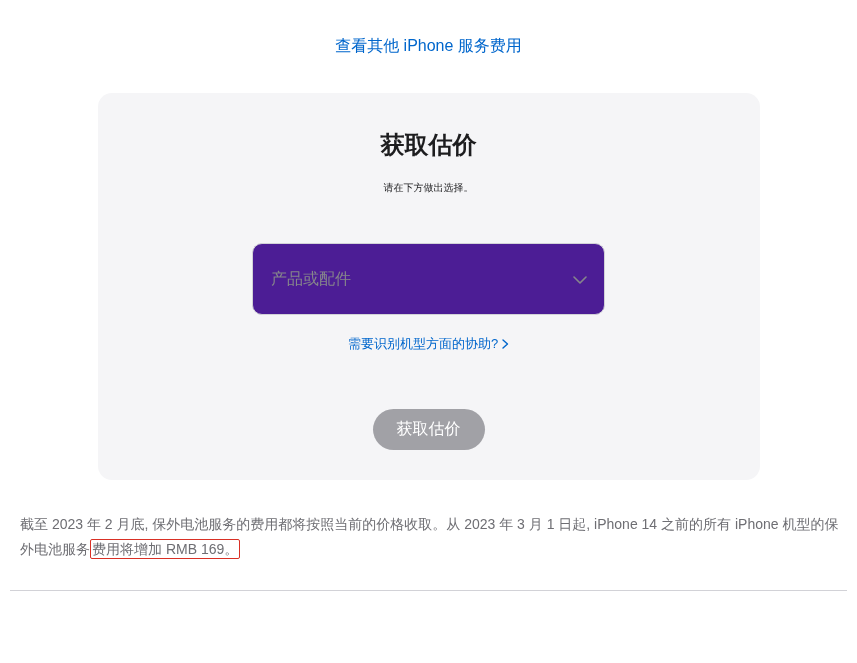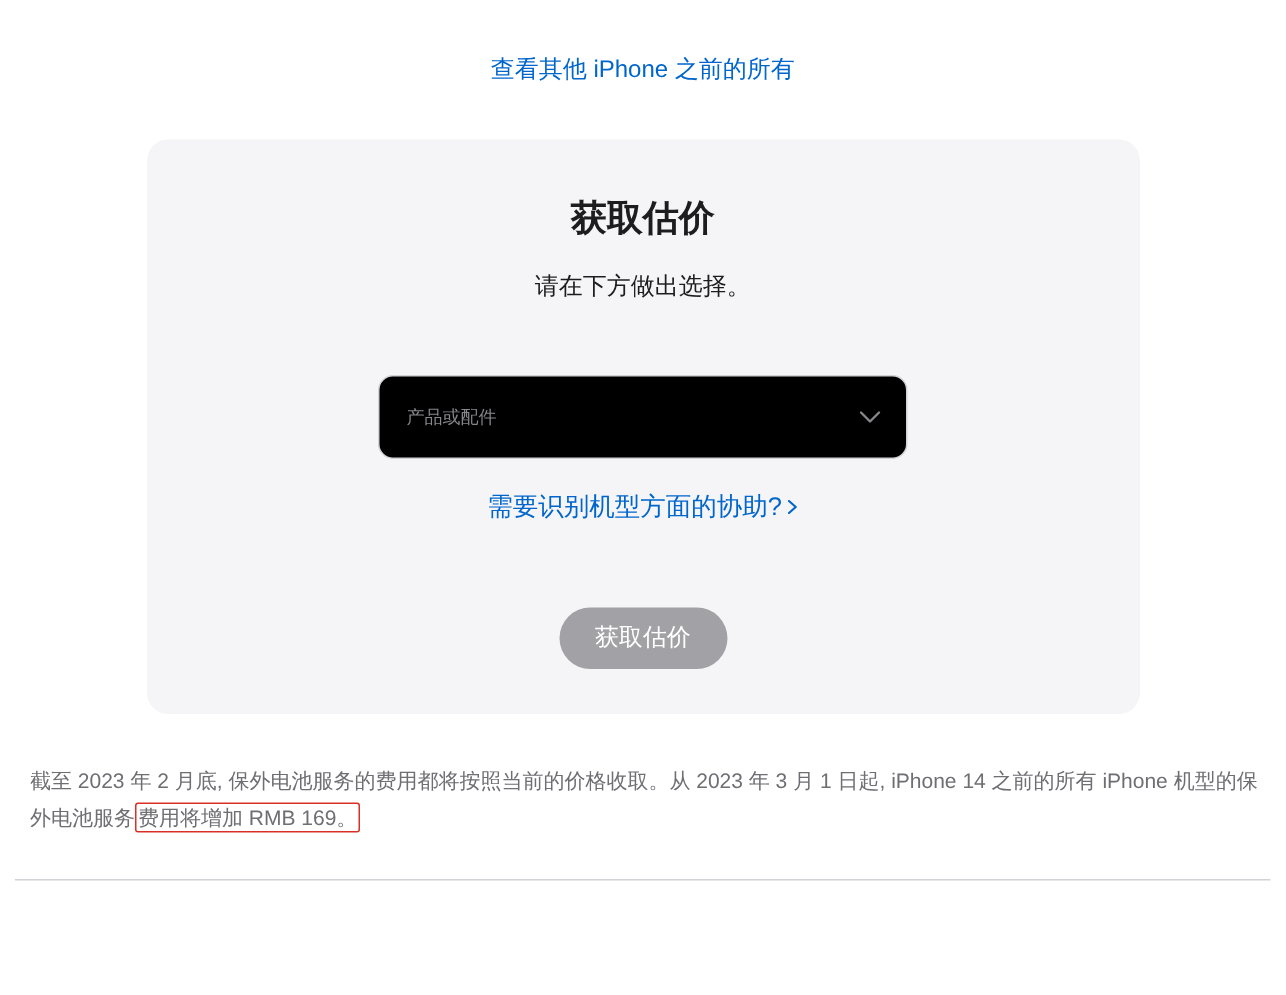--- a/index.html
+++ b/index.html
@@ -32,56 +32,56 @@
       flex-direction: column;
       align-items: center;
     }
     .card-title {
       font-size: 24px;
       font-weight: 600;
       color: #1d1d1f;
       margin-bottom: 20px;
     }
     .card-subtitle {
-      font-size: 16px;
+      font-size: 10px;
       color: #1d1d1f;
       margin-bottom: 48px;
       font-family: Liberation Serif, serif;
     }
     .select-wrapper {
       position: relative;
       width: 353px;
       margin-bottom: 26px;
     }
     .select-box {
       width: 100%;
-      height: 56px;
-      background: #000000;
+      height: 72px;
+      background: #4c1d95;
       border: 1px solid #d2d2d7;
       border-radius: 10px;
       padding: 0 44px 0 18px;
-      font-size: 12px;
+      font-size: 16px;
       color: #86868b;
       appearance: none;
       -webkit-appearance: none;
       cursor: pointer;
       display: flex;
       align-items: center;
     }
     .chevron {
       position: absolute;
       right: 18px;
       top: 50%;
       transform: translateY(-50%);
       pointer-events: none;
       color: #86868b;
     }
     .help-link {
       color: #0066cc;
-      font-size: 17px;
+      font-size: 13px;
       text-decoration: none;
       display: inline-flex;
       align-items: center;
       gap: 4px;
       margin-top: -6px;
       margin-bottom: 56px;
       cursor: pointer;
       text-align: right;
     }
     .help-link svg {
@@ -126,21 +126,21 @@
       height: 1px;
       background: #d2d2d7;
       border: none;
       margin-left: 10px;
       margin-right: 10px;
     }
   </style>
 </head>
 <body>
 
-<a class="top-link">查看其他 iPhone 之前的所有</a>
+<a class="top-link">查看其他 iPhone 服务费用</a>
 
 <div class="card">
   <div class="card-title">获取估价</div>
   <div class="card-subtitle">请在下方做出选择。</div>
 
   <div class="select-wrapper">
     <div class="select-box">产品或配件</div>
     <span class="chevron">
       <svg width="14" height="8" viewBox="0 0 14 8" fill="none">
           <path d="M1 1L7 7L13 1" stroke="#86868b" stroke-width="1.6" stroke-linecap="round" stroke-linejoin="round"></path>

